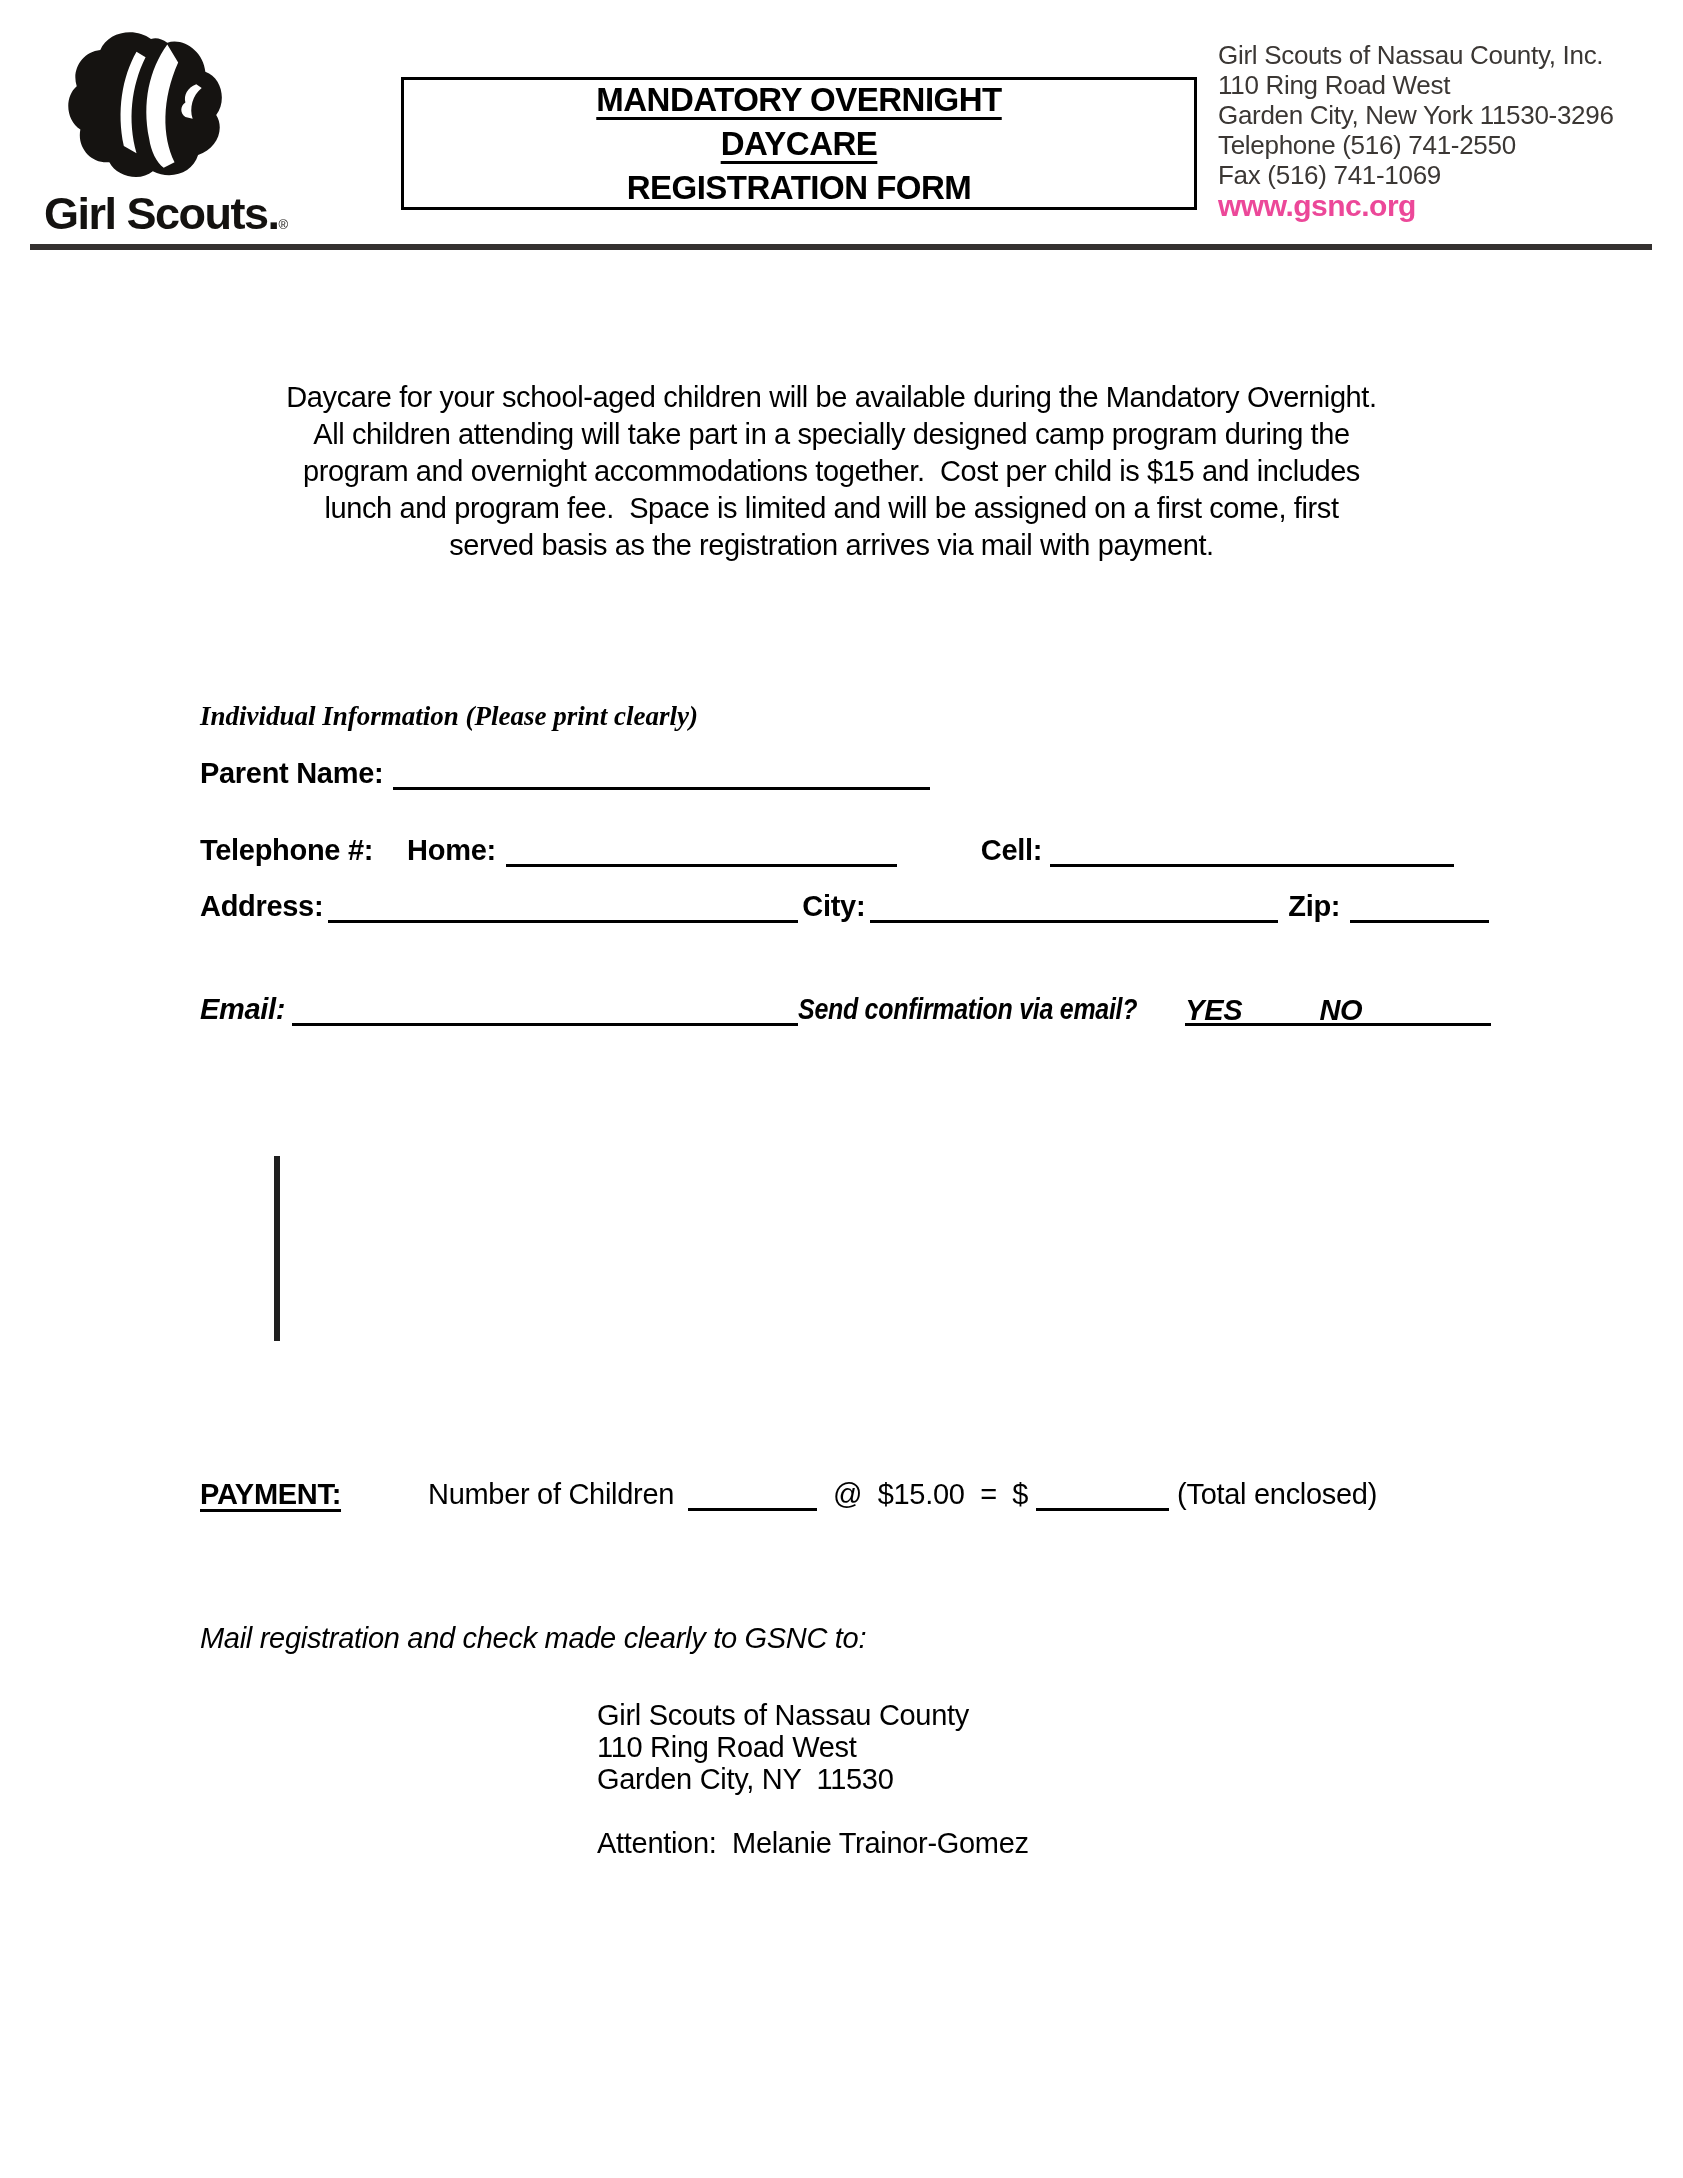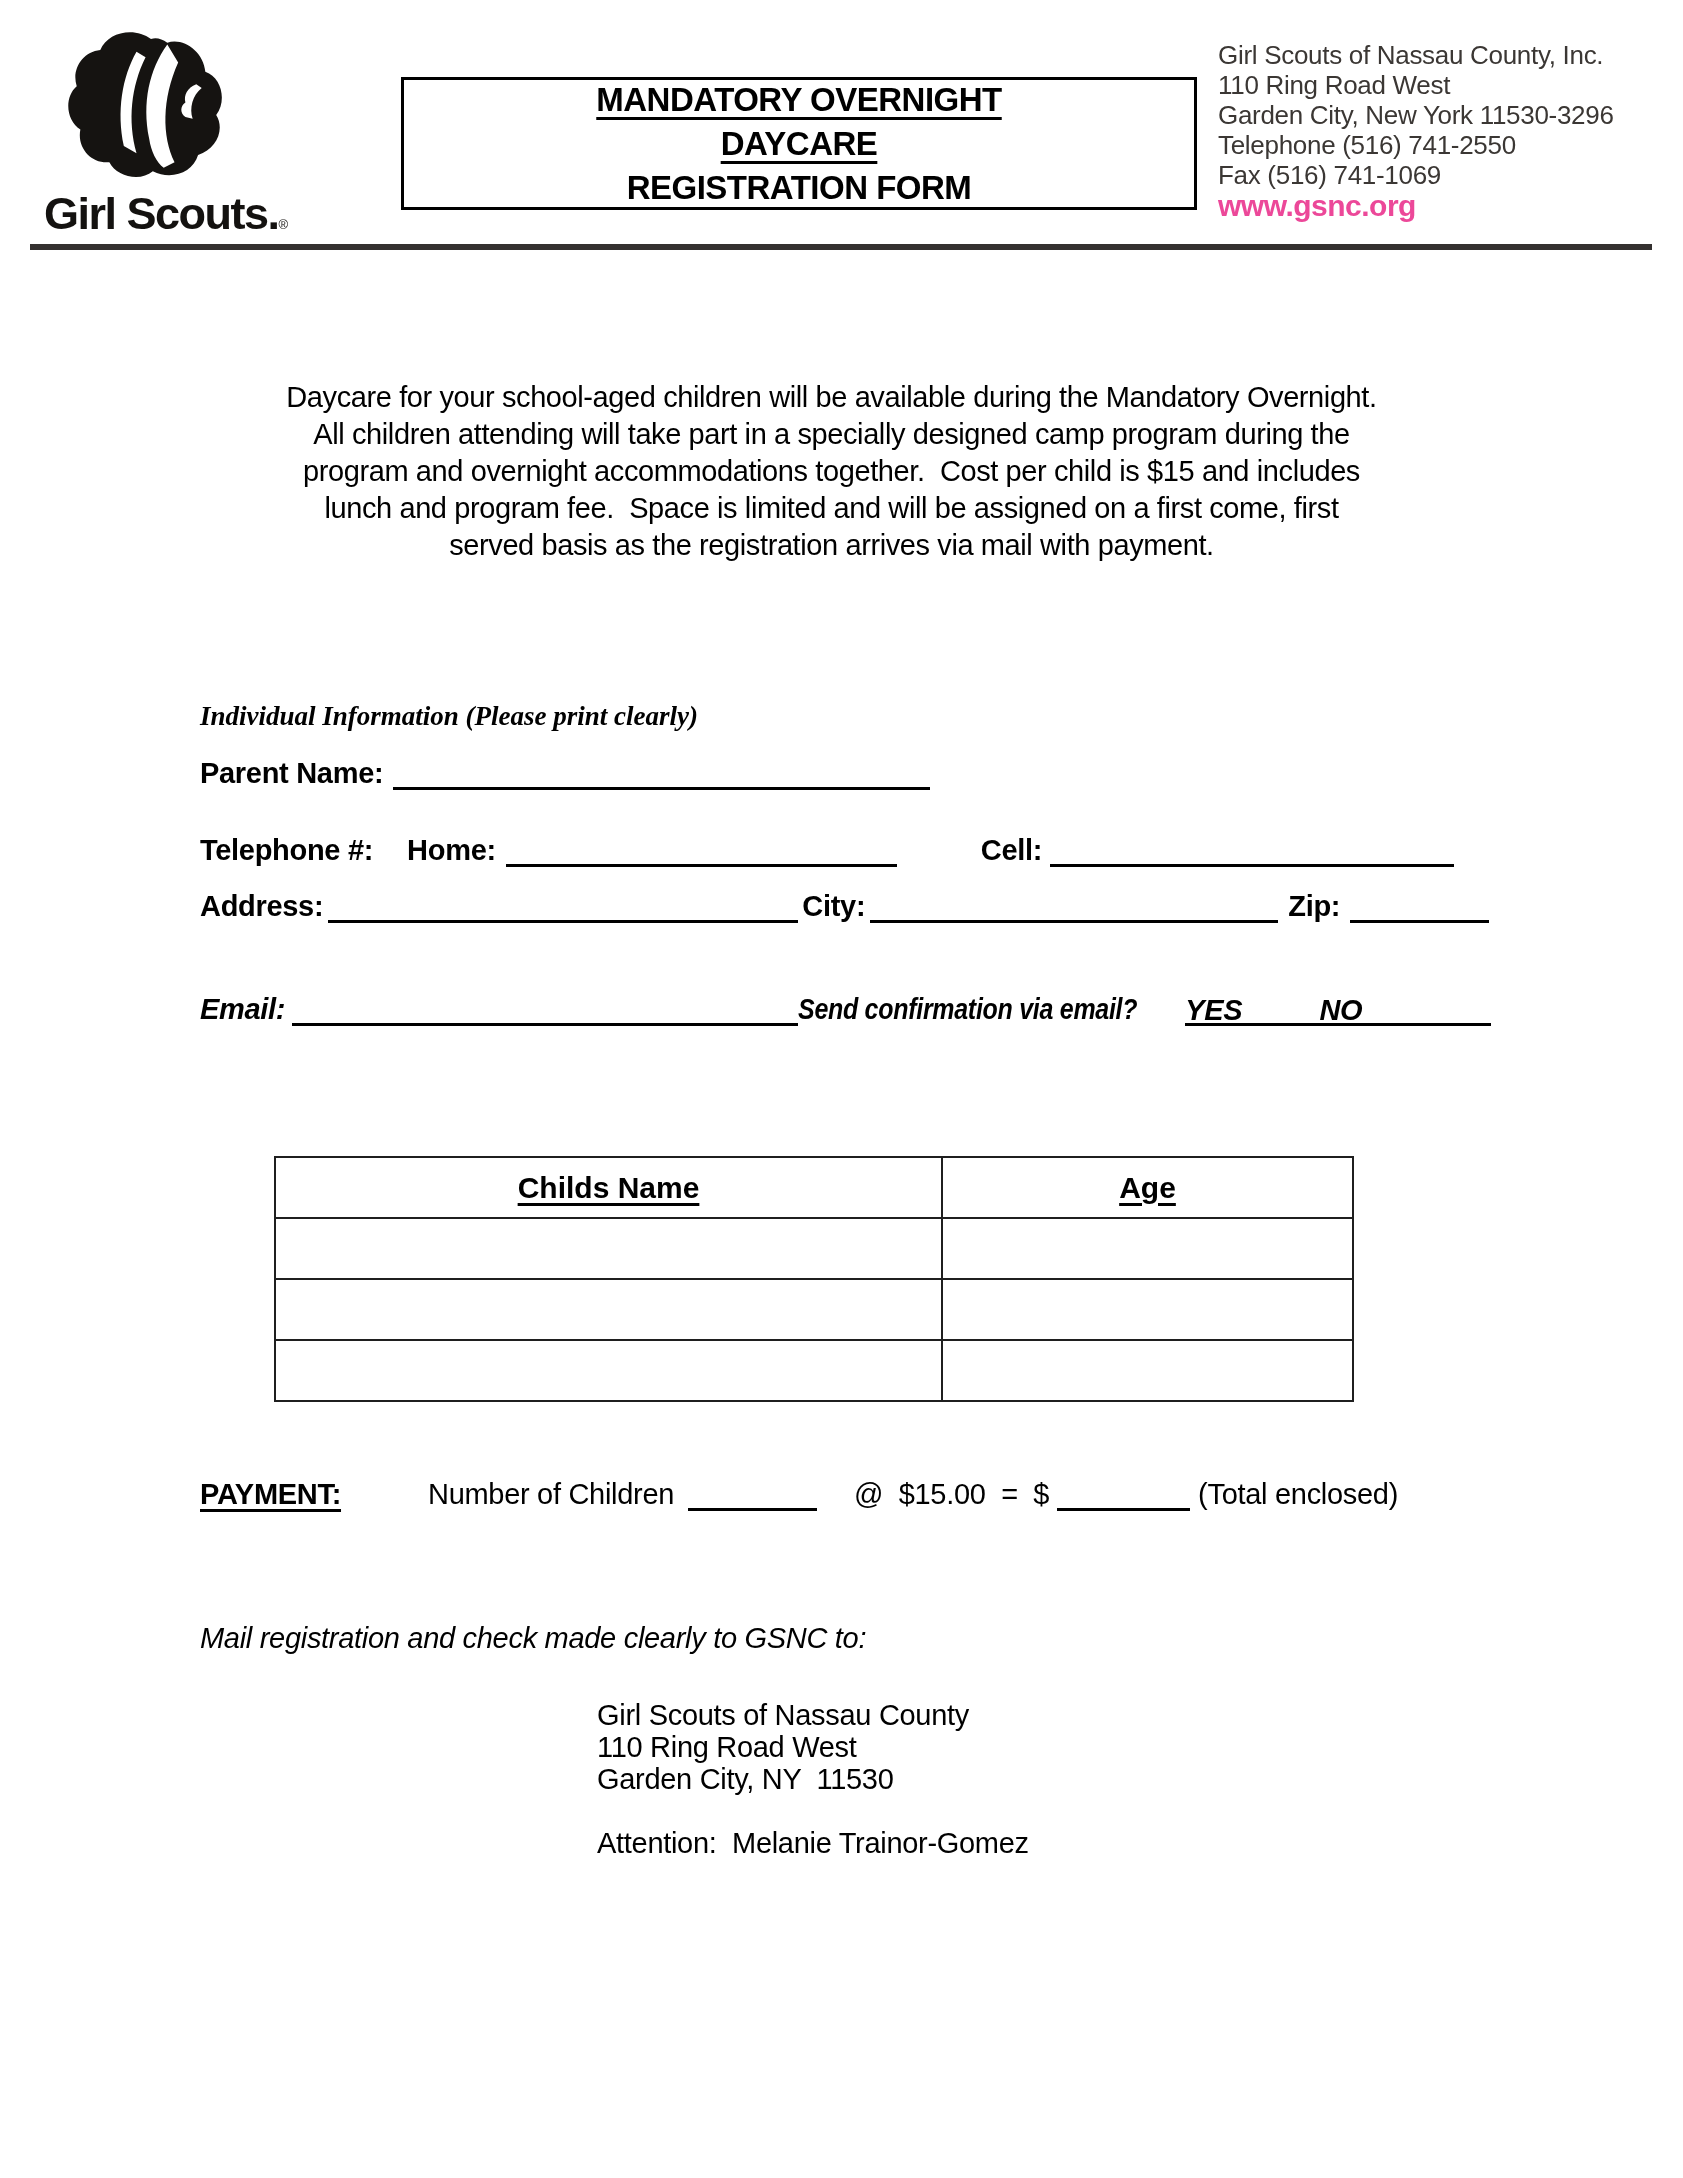--- a/index.html
+++ b/index.html
@@ -144,41 +144,37 @@
   <div class="frow" style="top:889px;">
     <b>Address:</b><span class="blank" style="width:470px;margin-left:5px;"></span><b style="margin-left:4px;">City:</b><span class="blank" style="width:408px;margin-left:5px;"></span><b style="margin-left:10px;">Zip:</b><span class="blank" style="width:139px;margin-left:10px;"></span>
   </div>
 
   <div class="frow" style="top:992px;font-style:italic;">
     <b>Email:</b><span class="blank" style="width:506px;margin-left:7px;"></span><span class="condense"><span>Send confirmation via email?</span></span><span class="blank-group" style="margin-left:13px;"><b>YES</b><span class="spacer" style="width:77px;"></span><b>NO</b><span class="spacer" style="width:129px;"></span></span>
   </div>
 
   <table class="children-table">
     <tbody>
-        <tr>
-      <th class="col-name"><span>Childs Name</span></th>
-      <th class="col-age"><span>Age</span></th>
-    </tr>
     <tr>
       <td></td>
       <td></td>
     </tr>
     <tr>
       <td></td>
       <td></td>
     </tr>
     <tr>
       <td></td>
       <td></td>
     </tr>
   </tbody>
     </table>
 
   <div class="frow" style="top:1477px;">
-    <span class="ulabel">PAYMENT:</span><span style="margin-left:87px;">Number of Children</span><span class="blank" style="width:129px;margin-left:14px;"></span><span class="pre" style="margin-left:37px;">@  $15.00  =  $</span><span class="blank" style="width:133px;margin-left:8px;"></span><span style="margin-left:8px;">(Total enclosed)</span>
+    <span class="ulabel">PAYMENT:</span><span style="margin-left:87px;">Number of Children</span><span class="blank" style="width:129px;margin-left:14px;"></span><span class="pre" style="margin-left:16px;">@  $15.00  =  $</span><span class="blank" style="width:133px;margin-left:8px;"></span><span style="margin-left:8px;">(Total enclosed)</span>
   </div>
 
   <div class="mail-instruction">Mail registration and check made clearly to GSNC to:</div>
 
   <div class="mail-address">
     <div>Girl Scouts of Nassau County</div>
     <div>110 Ring Road West</div>
     <div>Garden City, NY  11530</div>
   </div>
 

